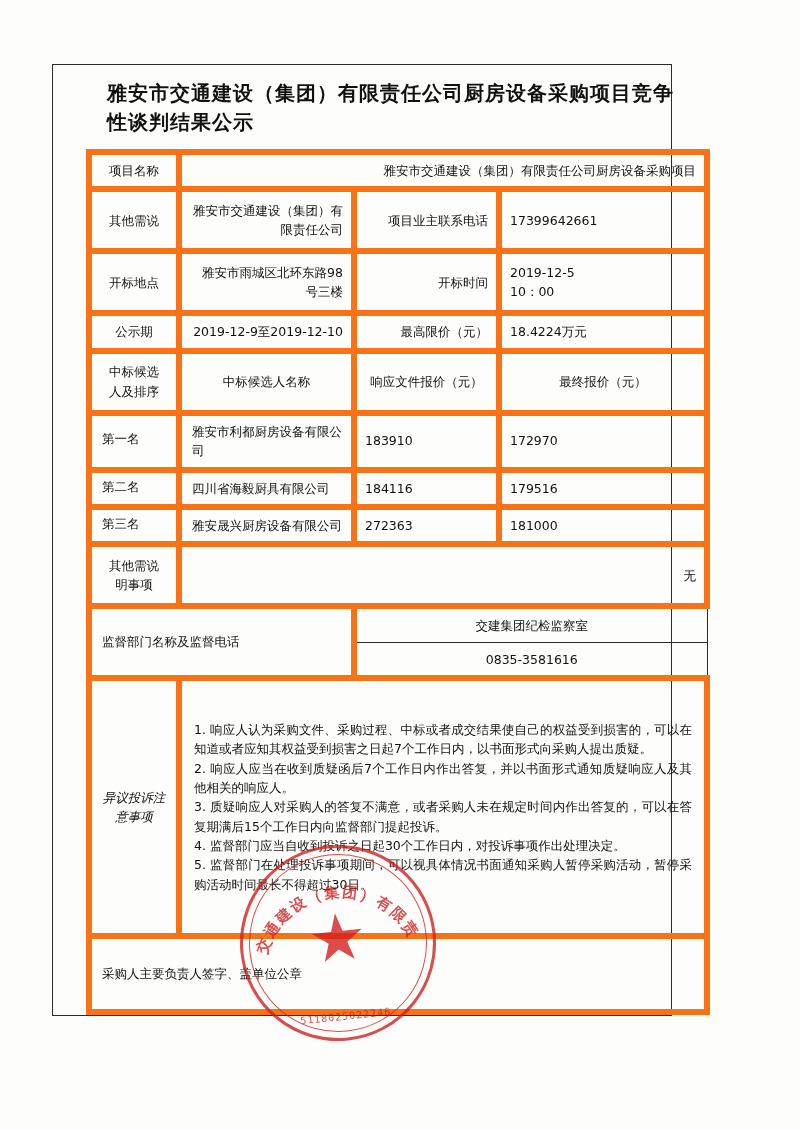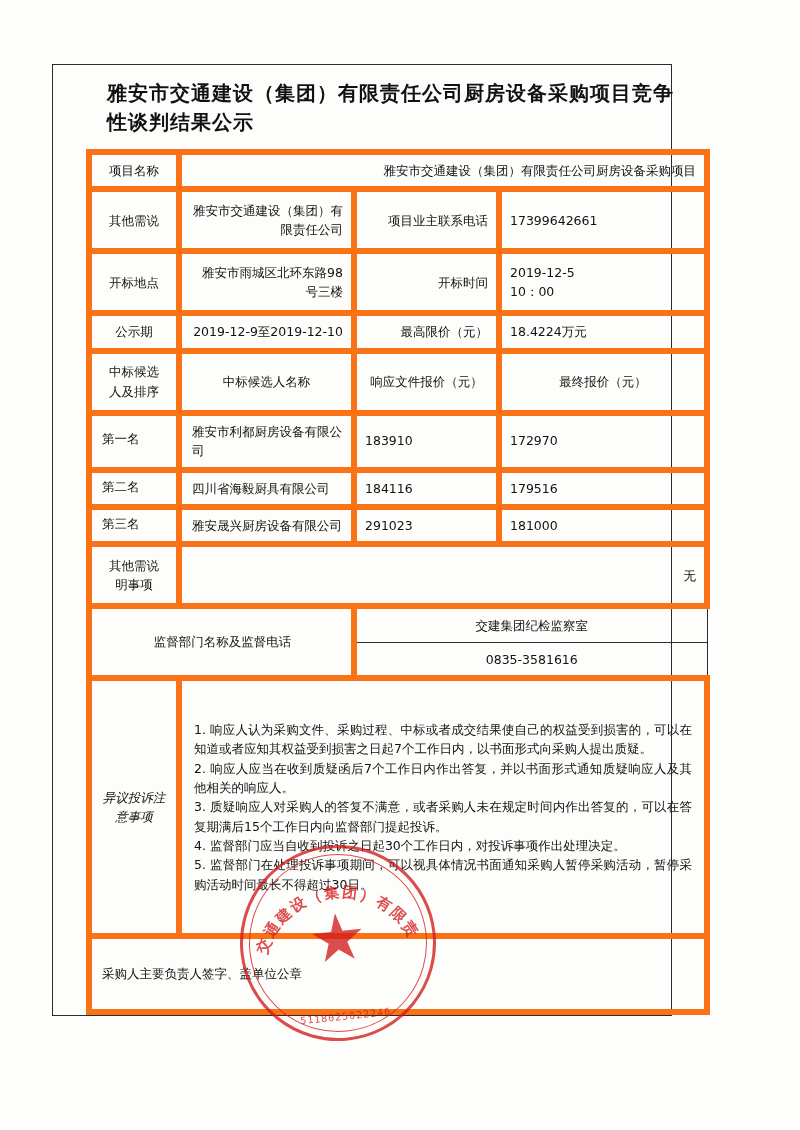--- a/index.html
+++ b/index.html
@@ -216,32 +216,32 @@
         </tr>
         <tr>
           <td class="rank">第二名</td>
           <td class="name-cell">四川省海毅厨具有限公司</td>
           <td class="num-cell">184116</td>
           <td class="num-cell">179516</td>
         </tr>
         <tr>
           <td class="rank">第三名</td>
           <td class="name-cell">雅安晟兴厨房设备有限公司</td>
-          <td class="num-cell">291023</td>
+          <td class="num-cell">272363</td>
           <td class="num-cell">181000</td>
         </tr>
 
         <tr>
           <td class="label nowrap-pre tall">其他需说
 明事项</td>
           <td class="value" colspan="3">无</td>
         </tr>
 
         <tr>
-          <td class="label" colspan="2" style="text-align:center; padding-left:10px;">监督部门名称及监督电话</td>
+          <td class="label" colspan="2" style="text-align:left; padding-left:10px;">监督部门名称及监督电话</td>
           <td colspan="2" style="padding:0; border:1px solid #2b2b2b;">
             <div style="text-align:center; padding:7px 0 6px 0; border-bottom:1px solid #2b2b2b;">交建集团纪检监察室</div>
             <div style="text-align:center; padding:7px 0 6px 0;">0835-3581616</div>
           </td>
         </tr>
 
         <tr>
           <td class="label" style="height:240px;font-style:italic;">异议投诉注意事项</td>
           <td class="notes" colspan="3">1. 响应人认为采购文件、采购过程、中标或者成交结果使自己的权益受到损害的，可以在知道或者应知其权益受到损害之日起7个工作日内，以书面形式向采购人提出质疑。
 2. 响应人应当在收到质疑函后7个工作日内作出答复，并以书面形式通知质疑响应人及其他相关的响应人。

